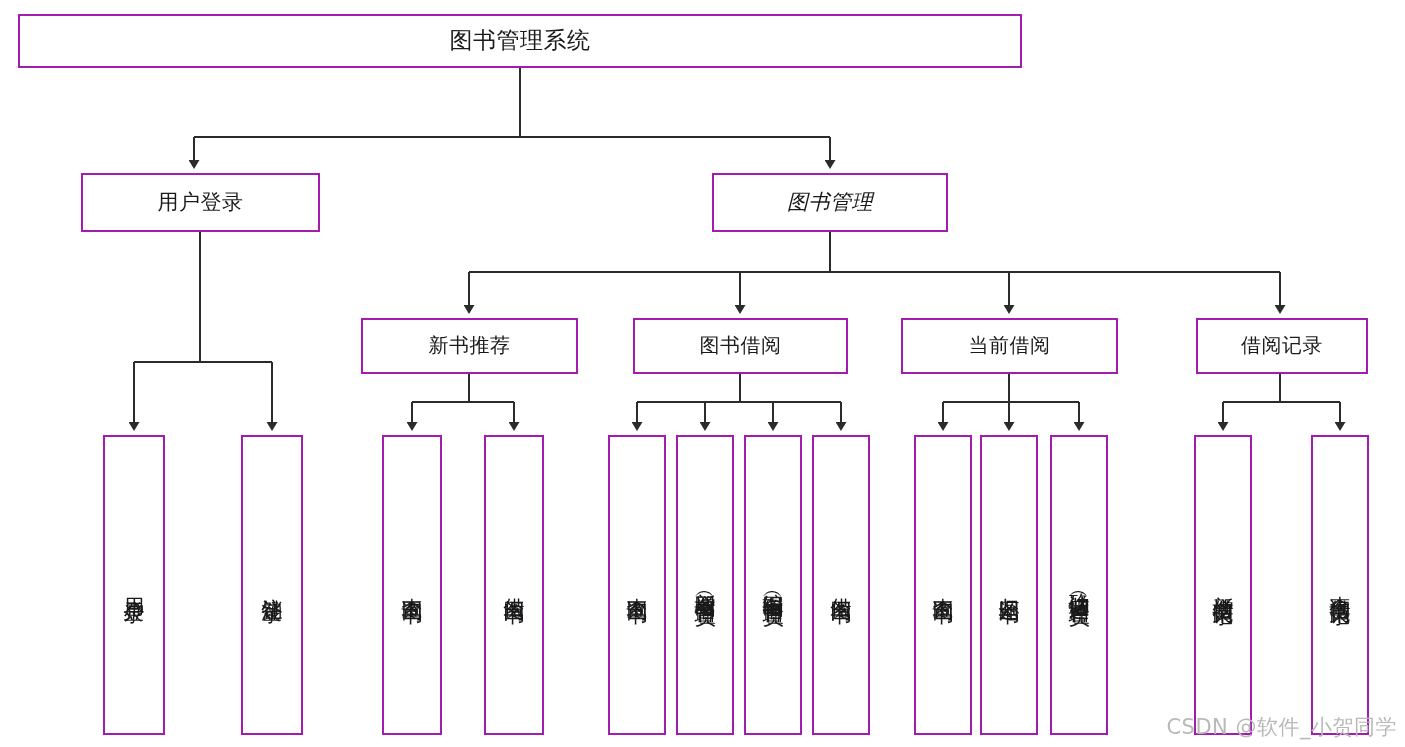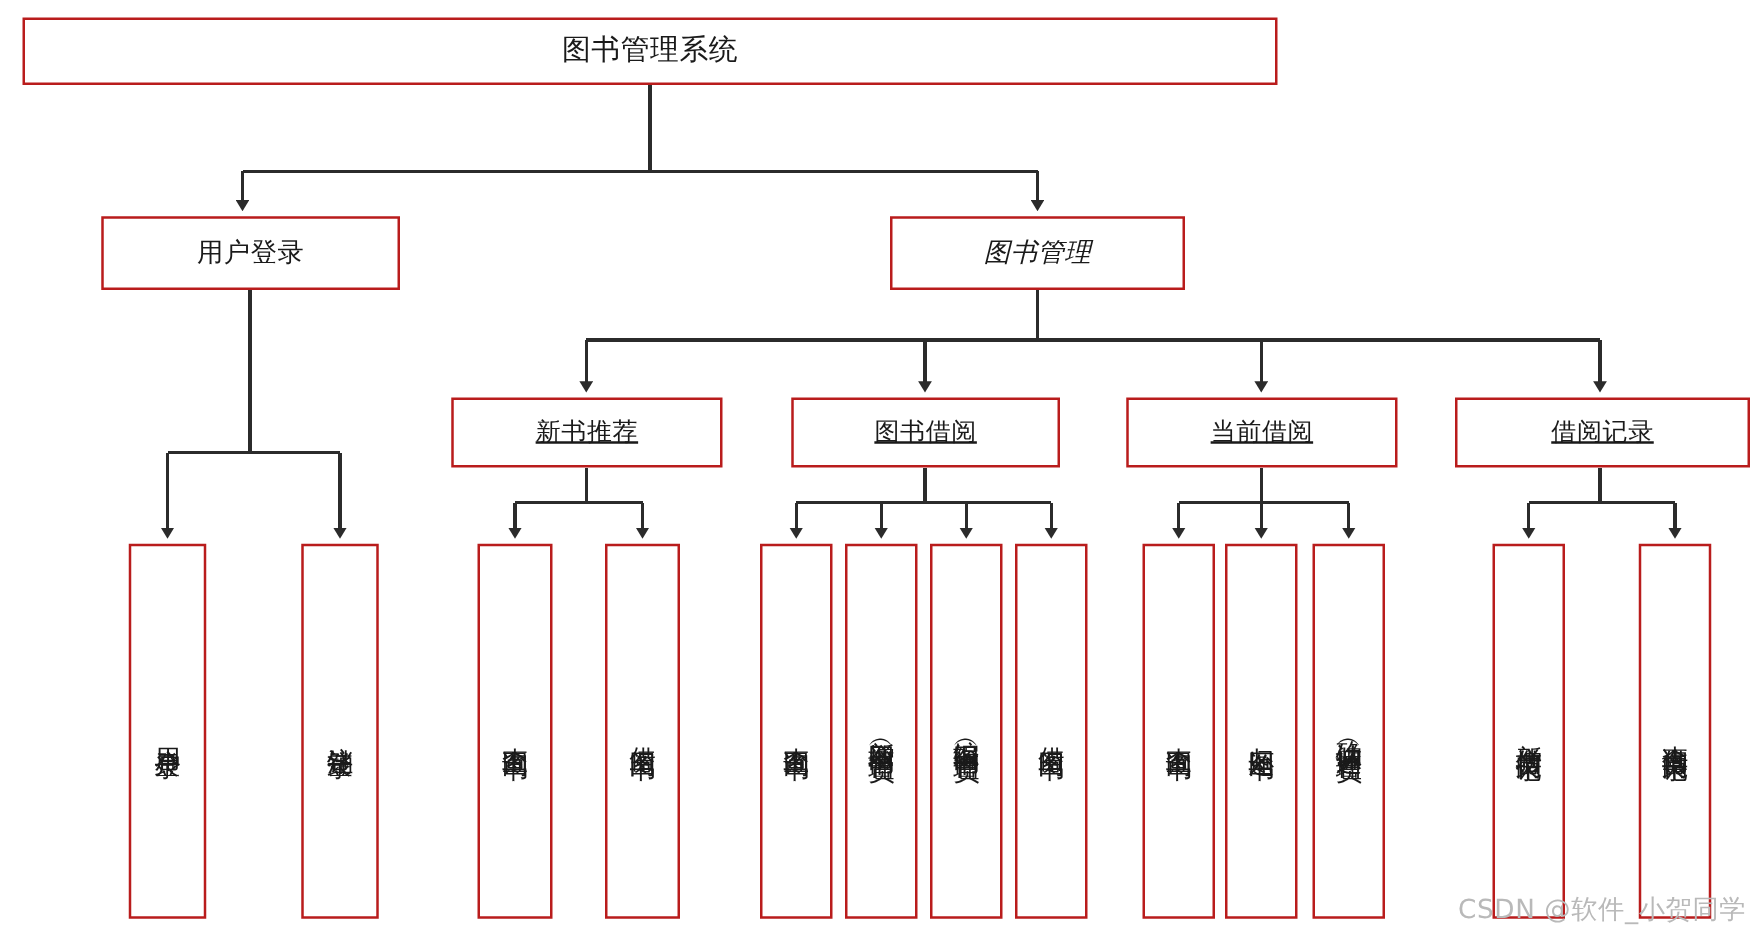--- a/index.html
+++ b/index.html
@@ -23,21 +23,21 @@
     left: 0;
     top: 0;
     width: 1405px;
     height: 747px;
     pointer-events: none;
   }
   .node {
     position: absolute;
     box-sizing: border-box;
     background: #ffffff;
-    border: 2px solid #b91c1c;
+    border: 2px solid #a21caf;
     display: flex;
     align-items: center;
     justify-content: center;
     color: #1a1a1a;
     z-index: 2;
   }
   .node .label {
     display: block;
     text-align: center;
     line-height: 1.18;
@@ -56,21 +56,20 @@
   
   .node.lvl2 {
     height: 59px;
   }
   .node.lvl2 .label {
     font-size: 21px;
   }
   
   .node.lvl3 {
     height: 56px;
-    text-decoration: underline;
   }
   .node.lvl3 .label {
     font-size: 20px;
   }
   
   .node.leaf {
     top: 435px;
     height: 300px;
     align-items: center;
     justify-content: center;
@@ -163,21 +162,21 @@
 
   <div class="node lvl3" style="left:361px; top:318px; width:217px;">
     <span class="label">新书推荐</span>
   </div>
   <div class="node lvl3" style="left:901px; top:318px; width:217px;">
     <span class="label">当前借阅</span>
   </div>
   <div class="node lvl3" style="left:633px; top:318px; width:215px;">
     <span class="label">图书借阅</span>
   </div>
-  <div class="node lvl3" style="left:1164px; top:318px; width:236px;">
+  <div class="node lvl3" style="left:1196px; top:318px; width:172px;">
     <span class="label">借阅记录</span>
   </div>
 
   <div class="node leaf" style="left:103px; width:62px;">
     <span class="label">用户登录</span>
   </div>
   <div class="node leaf" style="left:241px; width:62px;">
     <span class="label">注销登录</span>
   </div>
 

